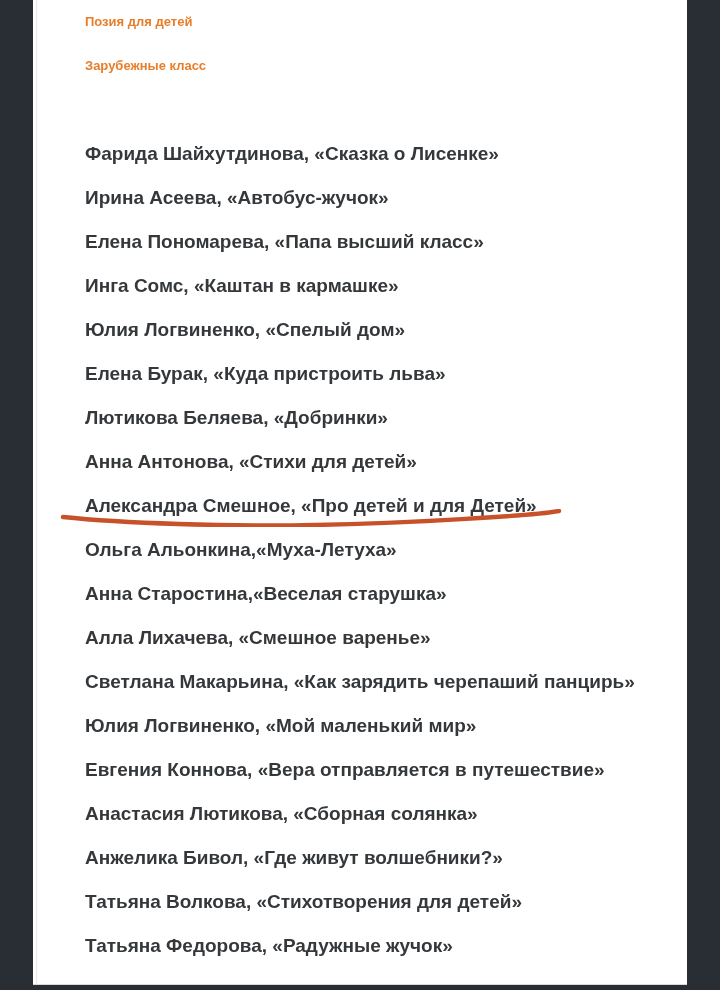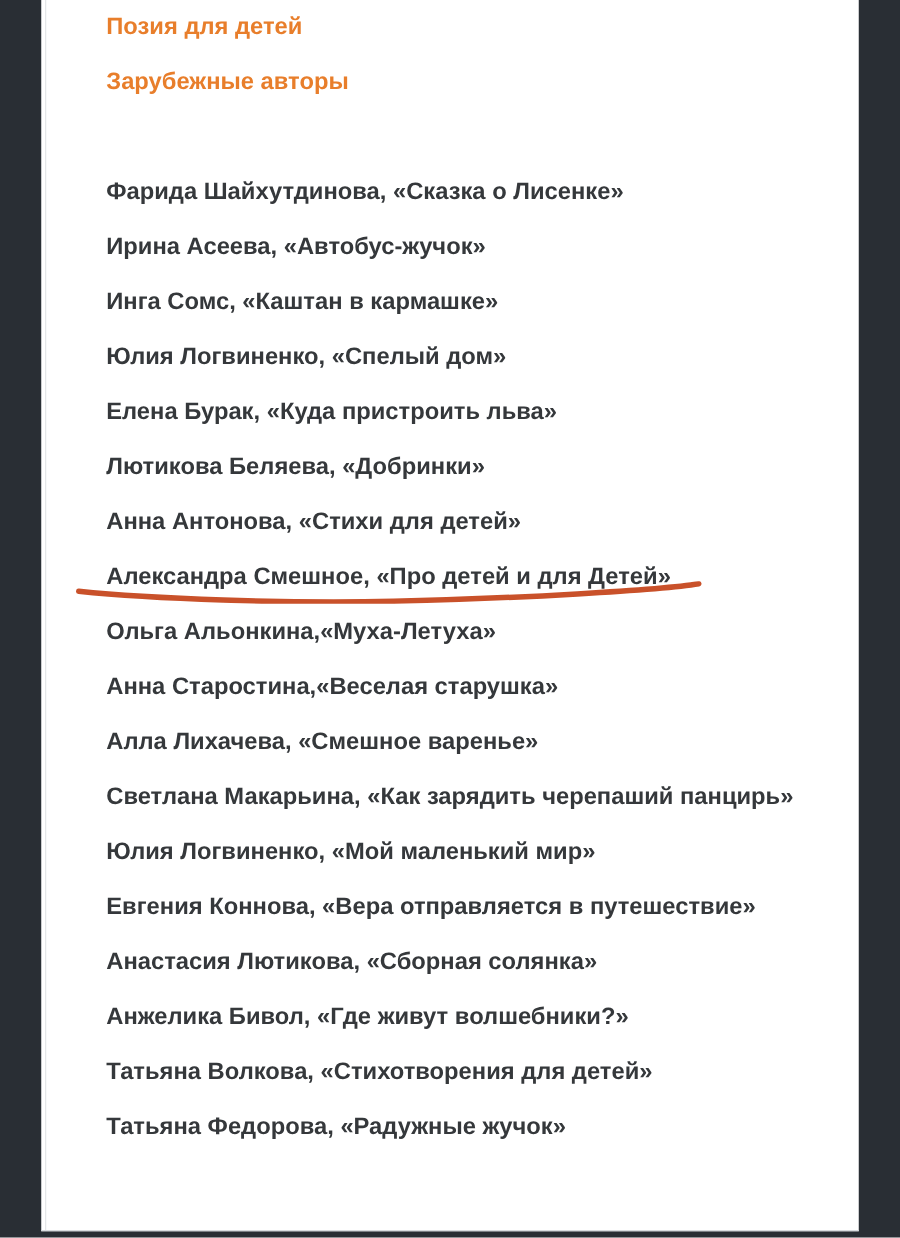--- a/index.html
+++ b/index.html
@@ -29,21 +29,21 @@
     content: "";
     position: absolute;
     left: 3px;
     top: 0;
     bottom: 0;
     width: 1px;
     background: #e4e6e8;
   }
   .heading {
     margin: 0;
-    font-size: 19px;
+    font-size: 13px;
     line-height: 20px;
     font-weight: bold;
     color: #e87e2b;
     white-space: nowrap;
   }
   .heading + .heading {
     margin-top: 24px;
   }
   .book-list {
     margin-top: 68px;
@@ -65,25 +65,26 @@
     height: 18px;
     pointer-events: none;
   }
 </style>
 </head>
 <body>
 
 <div class="page">
 
   <p class="heading">Позия для детей</p>
-  <p class="heading">Зарубежные авторы</p>
+  <p class="heading">Зарубежные класс</p>
 
   <div class="book-list">
     <p class="book-item">Фарида Шайхутдинова, «Сказка о Лисенке»</p>
     <p class="book-item">Ирина Асеева, «Автобус-жучок»</p>
+    <p class="book-item">Елена Пономарева, «Папа высший класс»</p>
     <p class="book-item">Инга Сомс, «Каштан в кармашке»</p>
     <p class="book-item">Юлия Логвиненко, «Спелый дом»</p>
     <p class="book-item">Елена Бурак, «Куда пристроить льва»</p>
     <p class="book-item">Лютикова Беляева, «Добринки»</p>
     <p class="book-item">Анна Антонова, «Стихи для детей»</p>
 
     <p class="book-item">
       <span>Александра Смешное, «Про детей и для Детей»</span>
       <svg class="hand-underline" viewBox="0 0 502 18" xmlns="http://www.w3.org/2000/svg" aria-hidden="true">
         <path d="M3,8 C 60,14 170,18 255,16 C 350,14 470,7 499,2" fill="none" stroke="#c9512a" stroke-width="4.4" stroke-linecap="round"></path>

